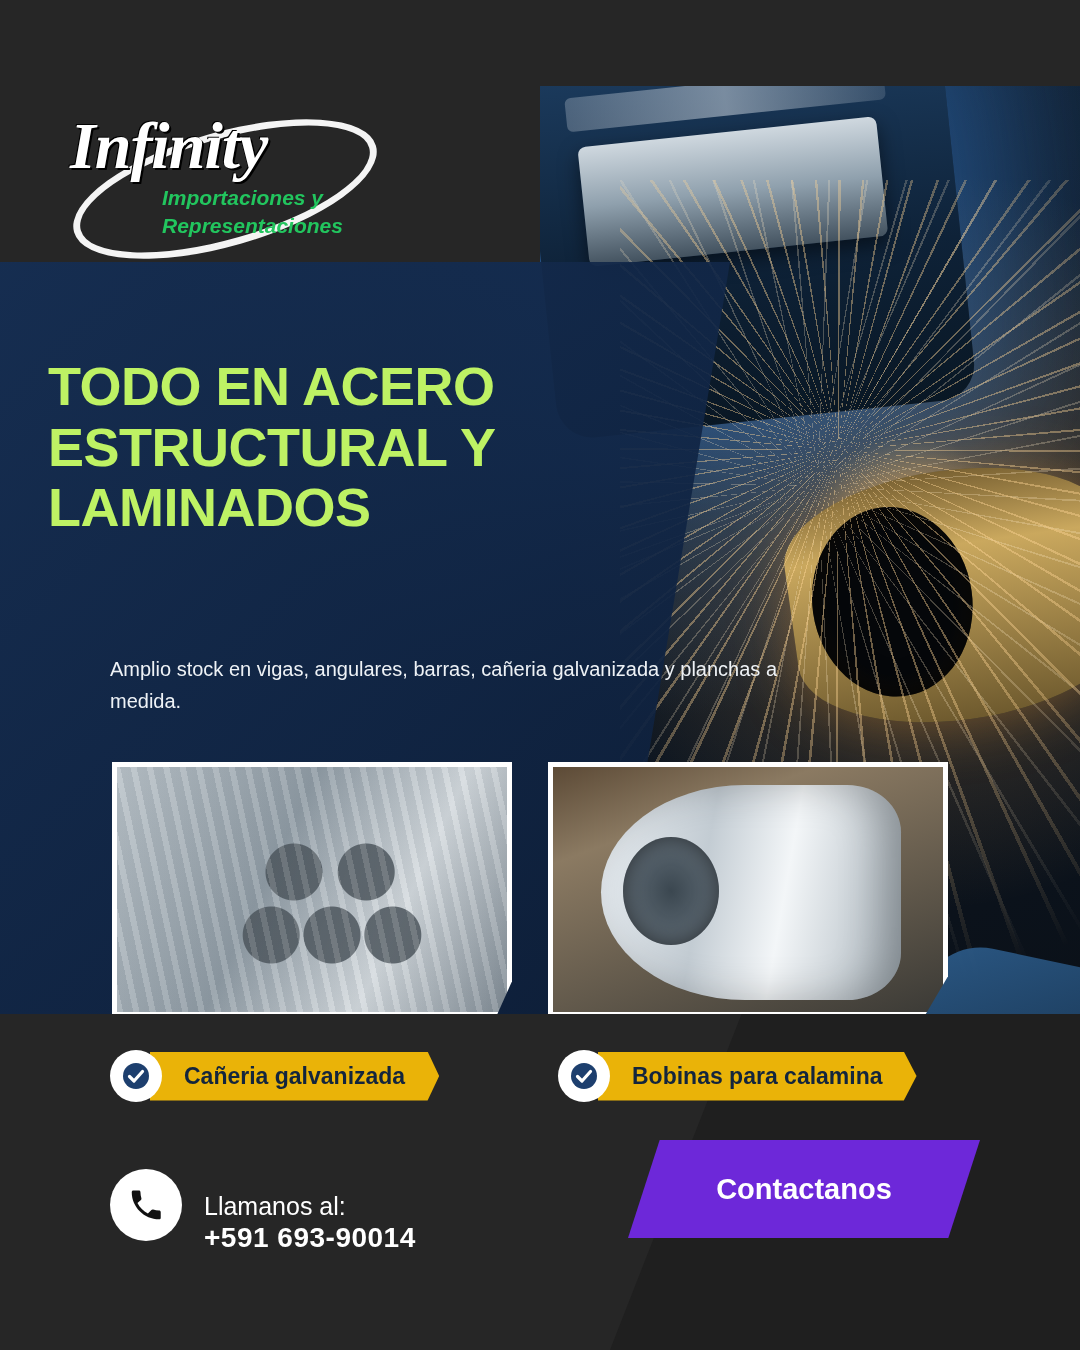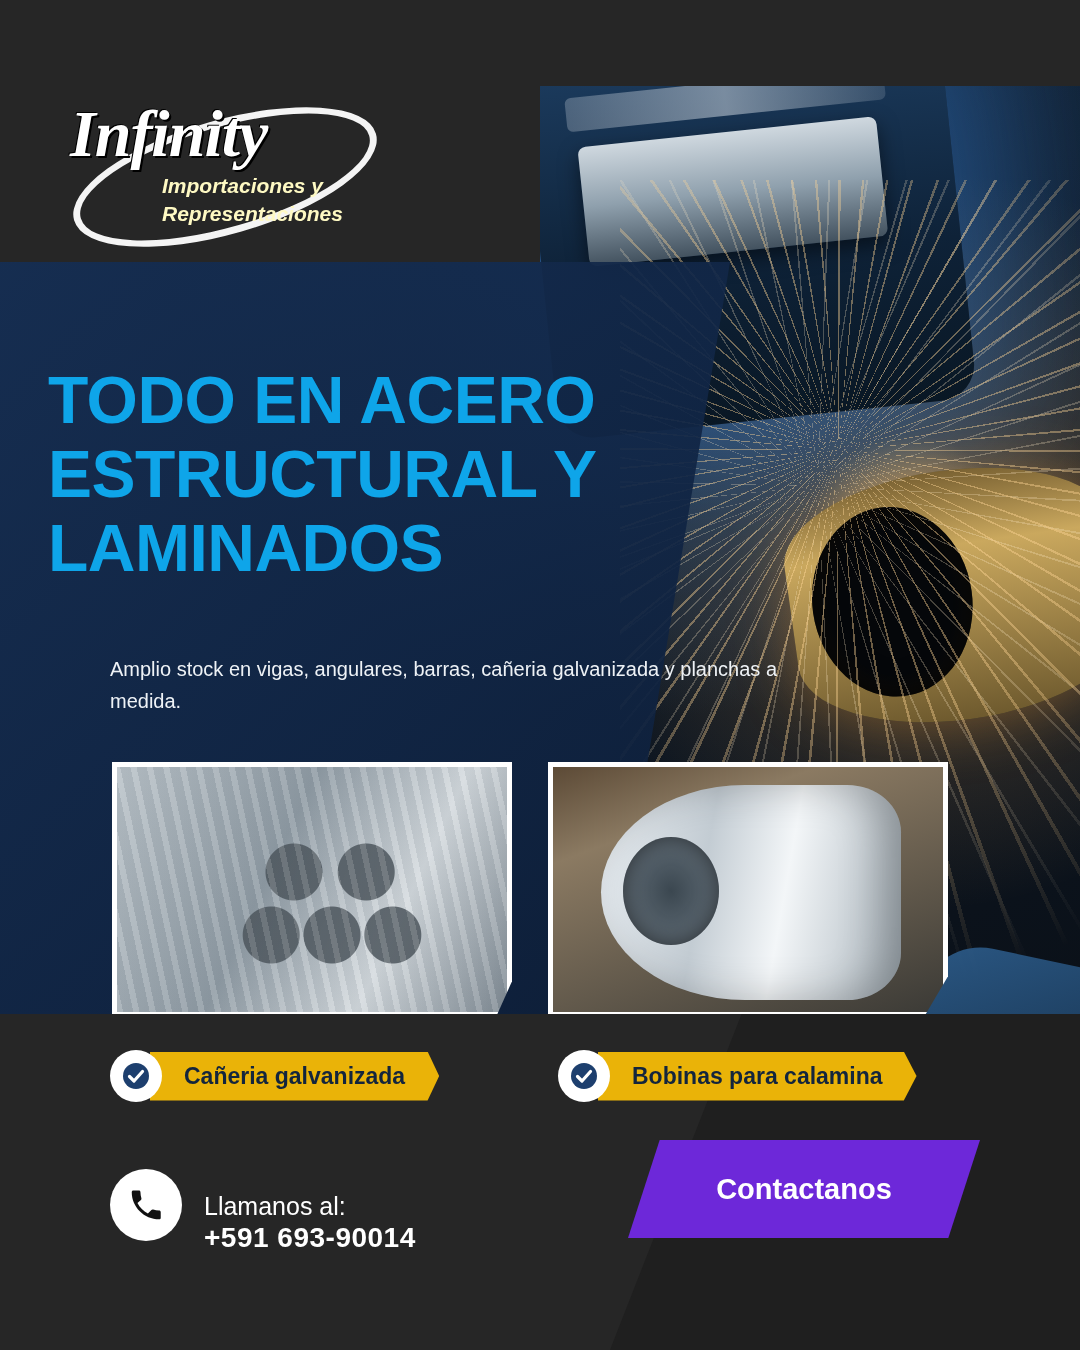--- a/index.html
+++ b/index.html
@@ -108,21 +108,21 @@
     background: #262626;
   }
   .top-band-strip {
     position: absolute;
     left: 0; top: 0;
     width: 1080px; height: 86px;
     background: #262626;
   }
   .logo {
     position: absolute;
-    left: 60px; top: 88px;
+    left: 60px; top: 100px;
     width: 380px; height: 150px;
     color: #ffffff;
   }
   .logo-swoosh {
     position: absolute;
     left: 8px; top: 32px;
     width: 300px; height: 100px;
     border: 7px solid #ffffff;
     border-radius: 50%;
     transform: rotate(-16deg);
@@ -139,37 +139,37 @@
     color: #ffffff;
     text-shadow: 2px 2px 0 #000, -1px -1px 0 #000;
   }
   .logo-sub {
     position: absolute;
     left: 102px; top: 84px;
     font-size: 21px;
     font-weight: 700;
     font-style: italic;
     line-height: 1.32;
-    color: #fef9c3;
+    color: #22c55e;
   }
 
   
   .blue-panel {
     position: absolute;
     left: 0; top: 262px;
     width: 730px; height: 752px;
     background: linear-gradient(135deg, rgba(22,46,82,0.94) 0%, rgba(17,38,70,0.93) 55%, rgba(13,30,56,0.95) 100%);
     clip-path: polygon(0 0, 100% 0, 83% 100%, 0 100%);
   }
   .headline {
     position: absolute;
     left: 48px; top: 320px;
     width: 700px;
-    color: #0ea5e9;
-    font-size: 66px;
+    color: #bef264;
+    font-size: 54px;
     font-weight: 700;
     line-height: 1.12;
     letter-spacing: -0.5px;
   }
   .subhead {
     position: absolute;
     left: 110px; top: 633px;
     width: 680px;
     color: #eef2f6;
     font-size: 20px;

